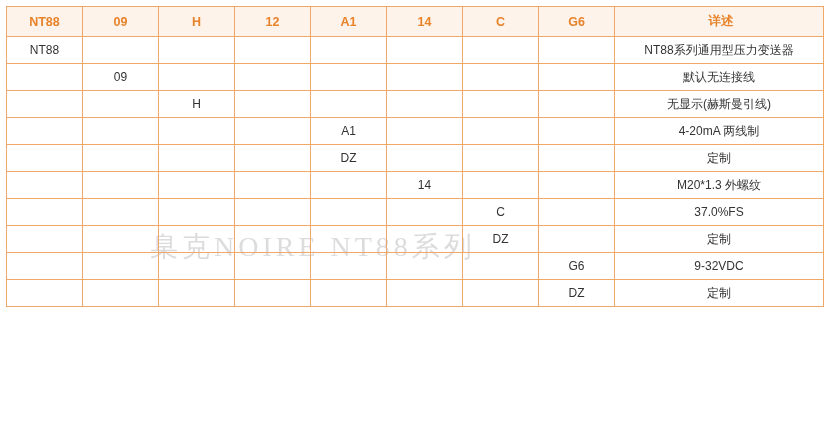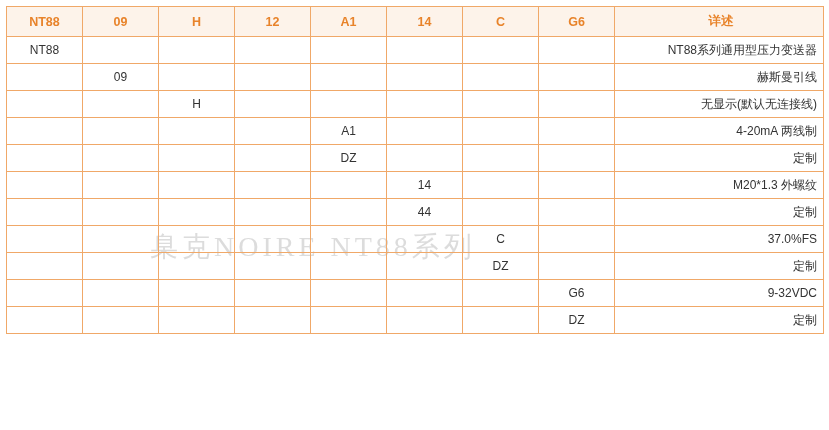--- a/index.html
+++ b/index.html
@@ -45,21 +45,21 @@
   #spec-table thead th.desc-col {
     text-align: center;
     padding-left: 10px;
   }
   td.code-cell {
     text-align: center;
     font-size: 12px;
     color: #333333;
   }
   td.desc-cell {
-    text-align: right;
+    text-align: center;
     padding-left: 10px;
     line-height: 1.35;
     font-size: 12px;
     color: #333333;
   }
   td.desc-cell .line2 {
     display: block;
   }
   tr.tall td {
     height: 44px;
@@ -131,32 +131,32 @@
       </tr>
       <tr>
         <td class="code-cell"></td>
         <td class="code-cell">09</td>
         <td class="code-cell"></td>
         <td class="code-cell"></td>
         <td class="code-cell"></td>
         <td class="code-cell"></td>
         <td class="code-cell"></td>
         <td class="code-cell"></td>
-        <td class="desc-cell"><span class="line1">赫斯曼引线</span></td>
+        <td class="desc-cell"><span class="line1">默认无连接线</span></td>
       </tr>
       <tr>
         <td class="code-cell"></td>
         <td class="code-cell"></td>
         <td class="code-cell">H</td>
         <td class="code-cell"></td>
         <td class="code-cell"></td>
         <td class="code-cell"></td>
         <td class="code-cell"></td>
         <td class="code-cell"></td>
-        <td class="desc-cell"><span class="line1">无显示(默认无连接线)</span></td>
+        <td class="desc-cell"><span class="line1">无显示(赫斯曼引线)</span></td>
       </tr>
       <tr>
         <td class="code-cell"></td>
         <td class="code-cell"></td>
         <td class="code-cell"></td>
         <td class="code-cell"></td>
         <td class="code-cell">A1</td>
         <td class="code-cell"></td>
         <td class="code-cell"></td>
         <td class="code-cell"></td>
@@ -176,31 +176,20 @@
       <tr>
         <td class="code-cell"></td>
         <td class="code-cell"></td>
         <td class="code-cell"></td>
         <td class="code-cell"></td>
         <td class="code-cell"></td>
         <td class="code-cell">14</td>
         <td class="code-cell"></td>
         <td class="code-cell"></td>
         <td class="desc-cell"><span class="line1">M20*1.3  外螺纹</span></td>
-      </tr>
-      <tr>
-        <td class="code-cell"></td>
-        <td class="code-cell"></td>
-        <td class="code-cell"></td>
-        <td class="code-cell"></td>
-        <td class="code-cell"></td>
-        <td class="code-cell">44</td>
-        <td class="code-cell"></td>
-        <td class="code-cell"></td>
-        <td class="desc-cell"><span class="line1">定制</span></td>
       </tr>
       <tr>
         <td class="code-cell"></td>
         <td class="code-cell"></td>
         <td class="code-cell"></td>
         <td class="code-cell"></td>
         <td class="code-cell"></td>
         <td class="code-cell"></td>
         <td class="code-cell">C</td>
         <td class="code-cell"></td>

